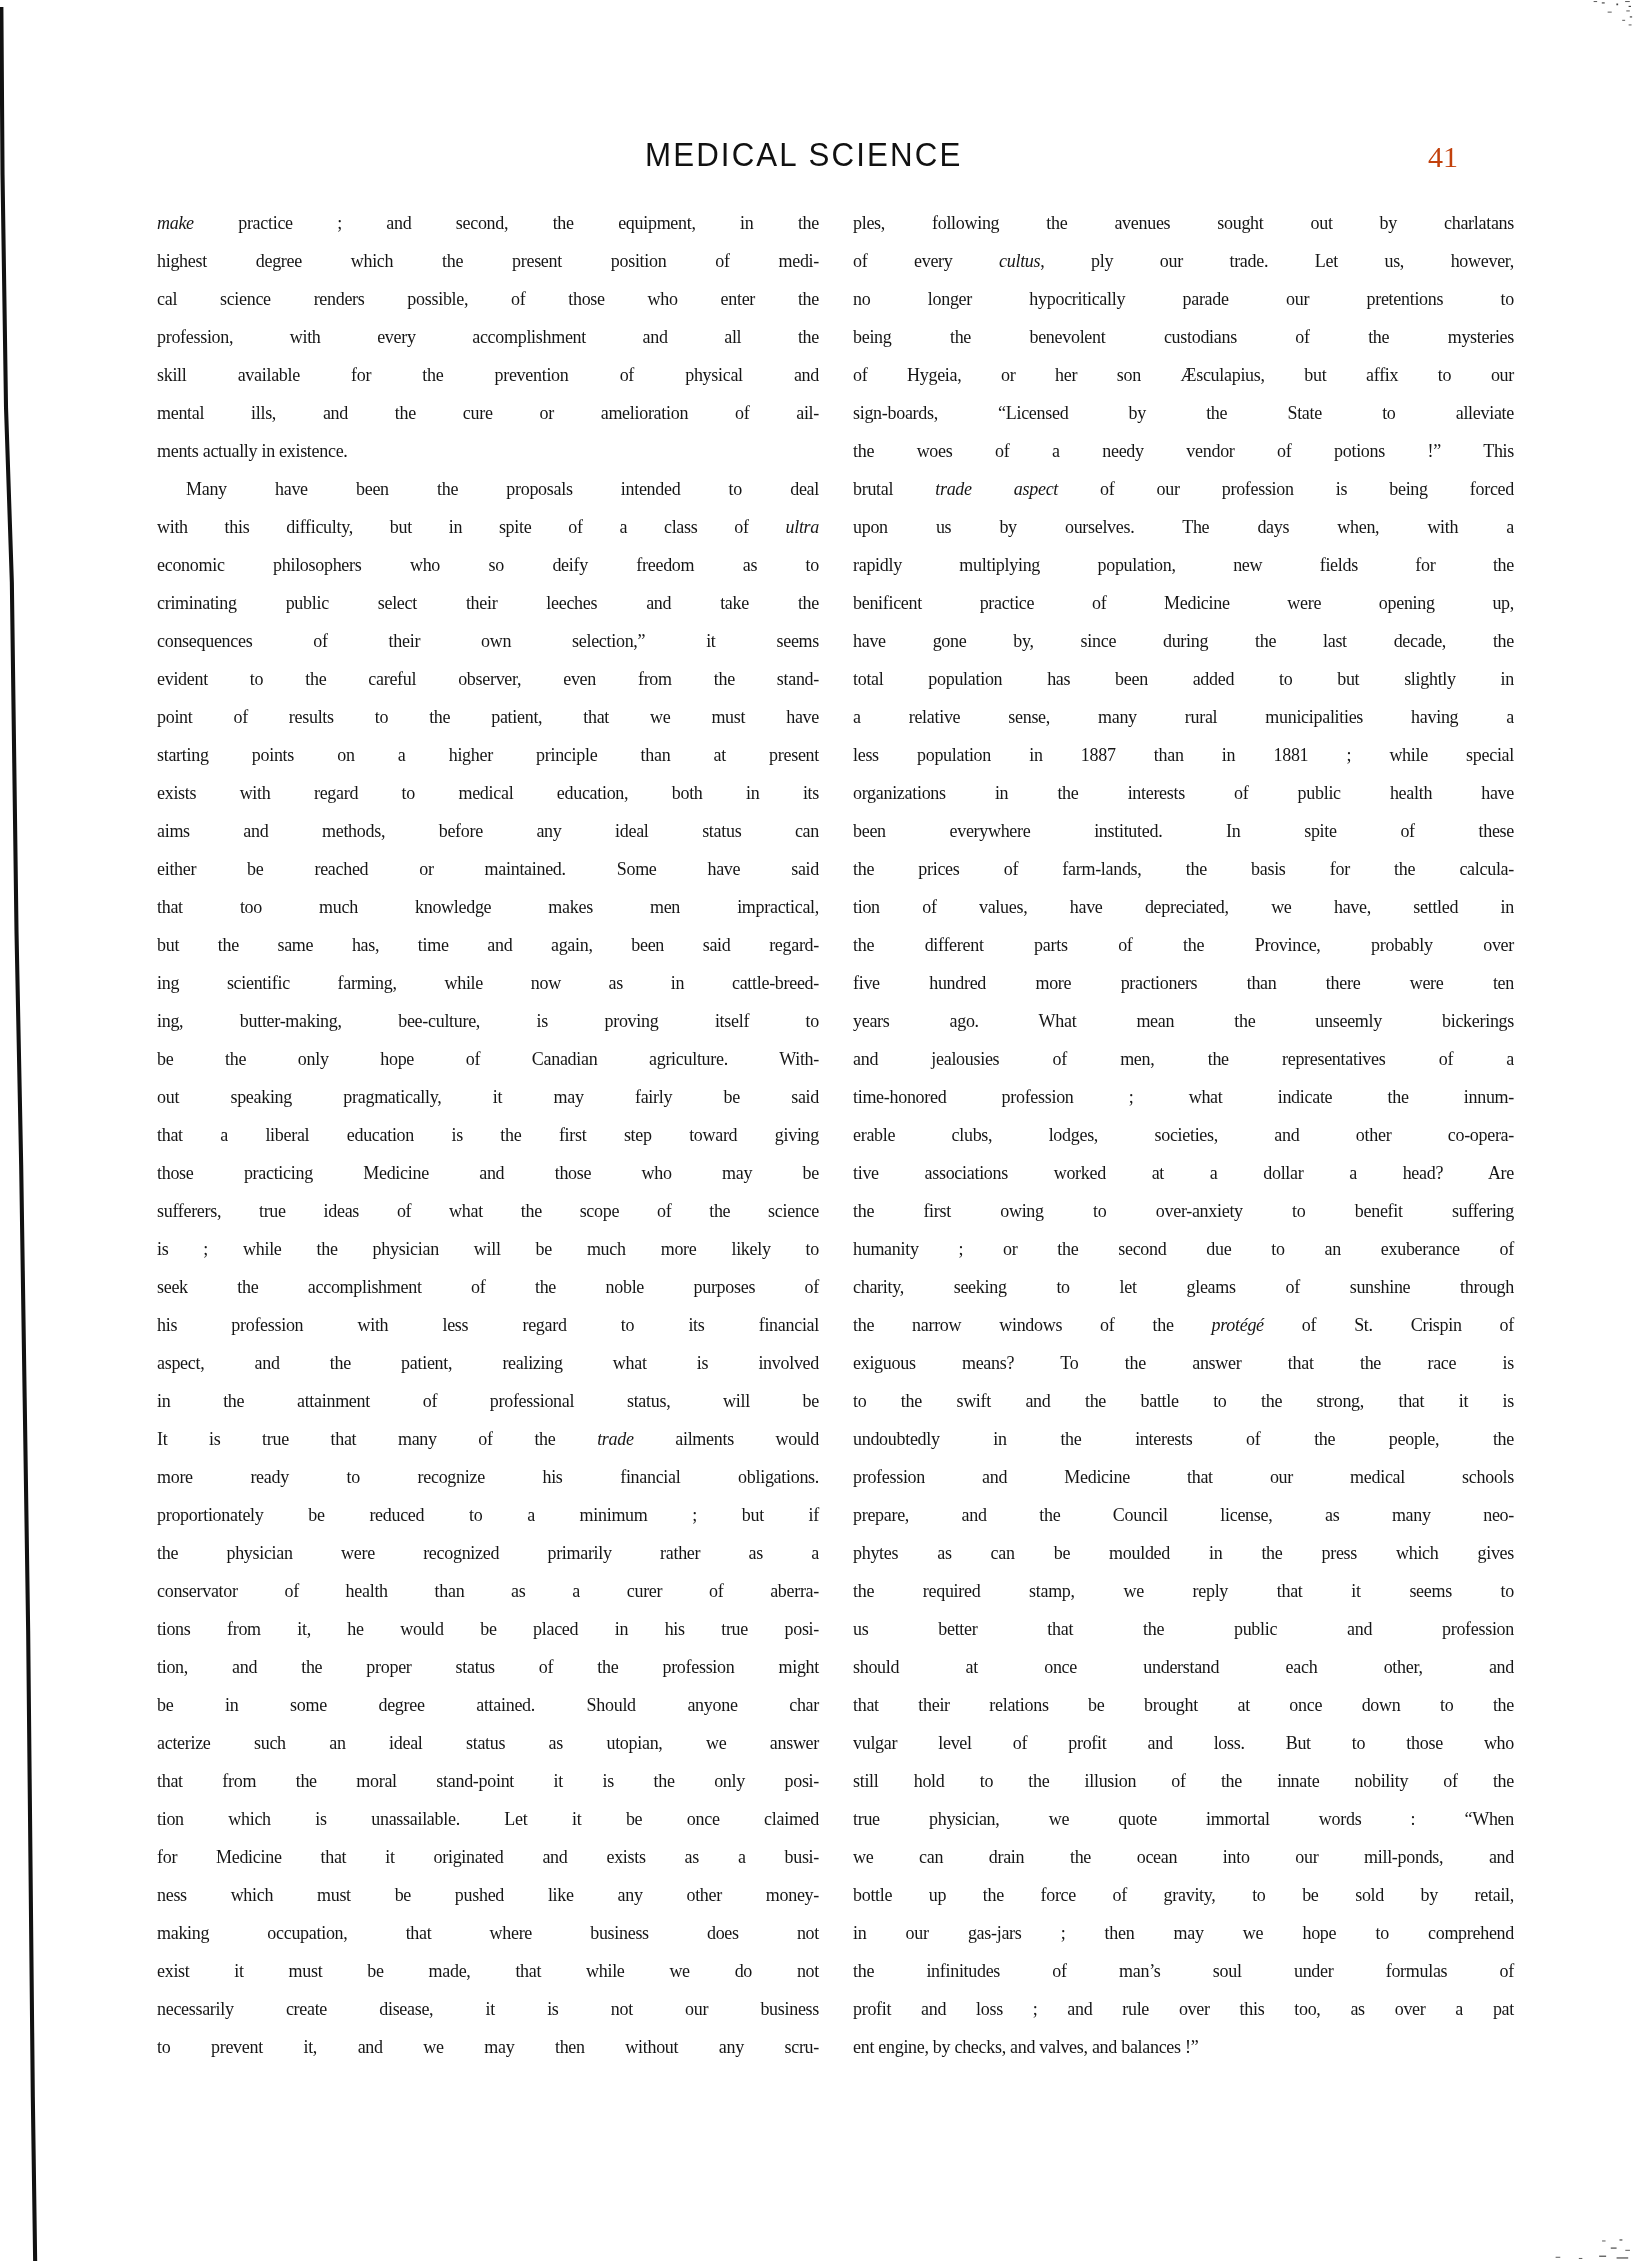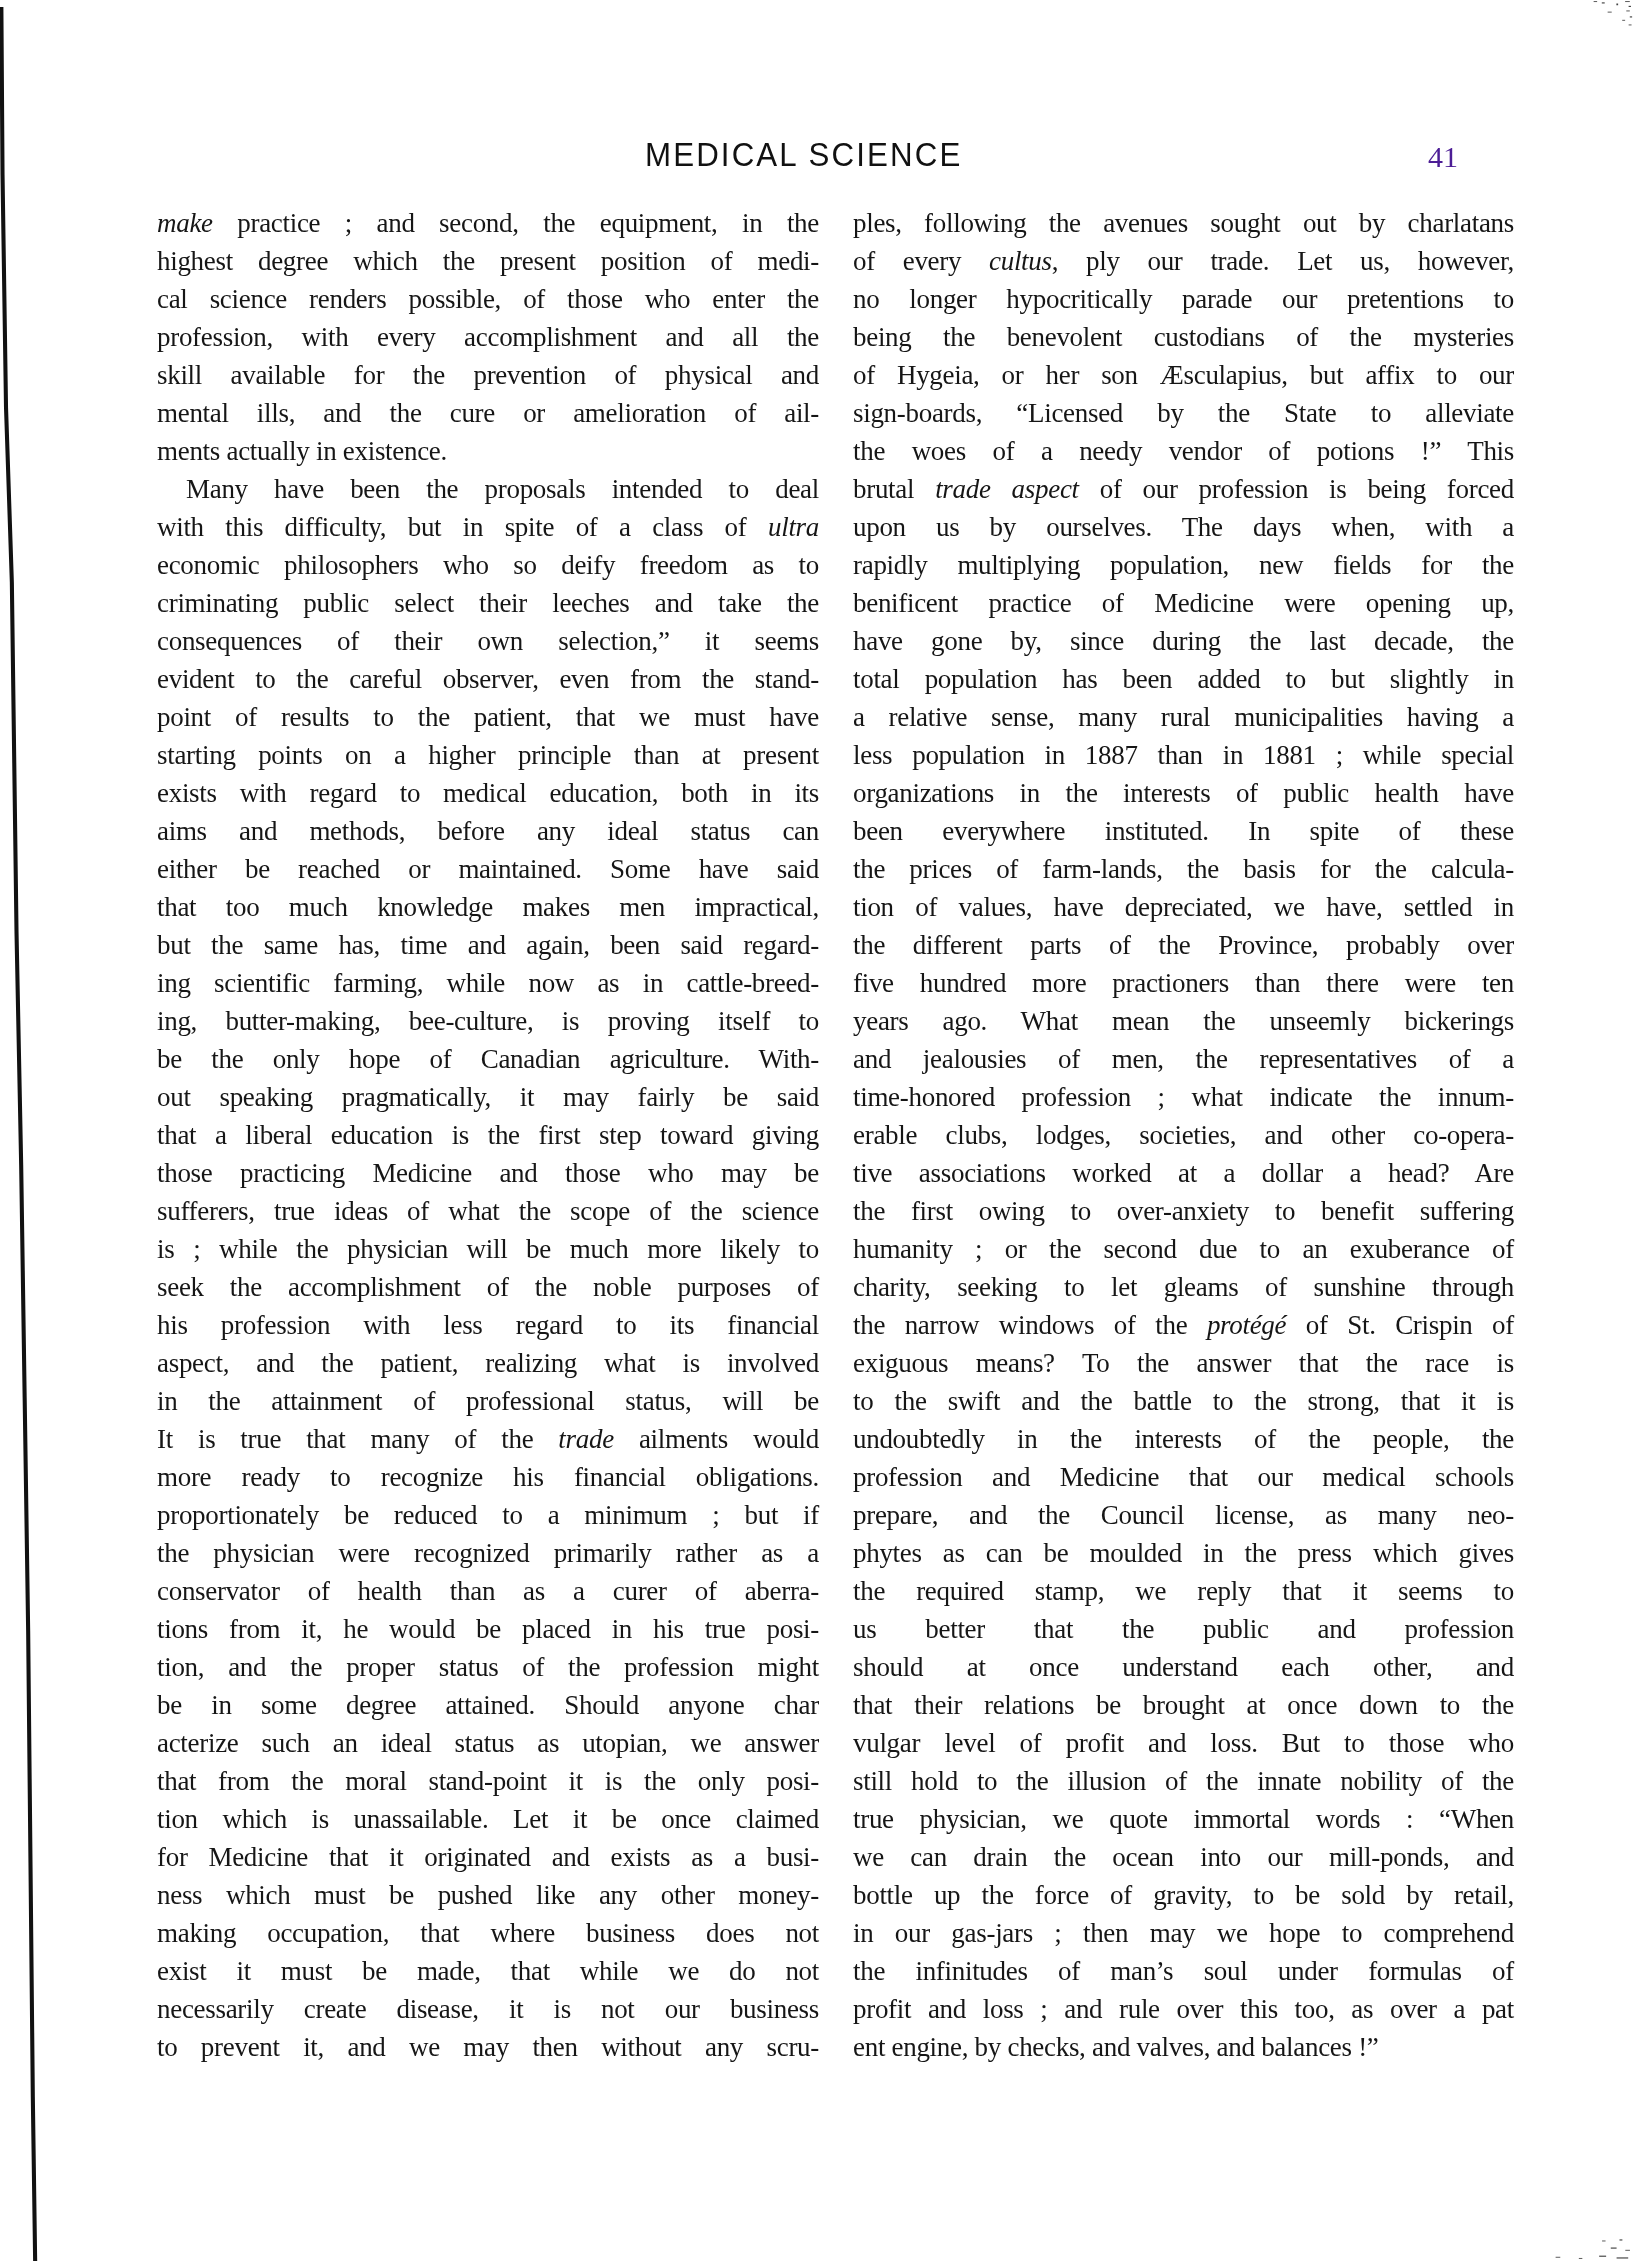--- a/index.html
+++ b/index.html
@@ -9,26 +9,26 @@
   .specks { position: absolute; }
   .running-head {
     position: absolute; top: 135px; left: 645px;
     font-family: "Liberation Sans", "DejaVu Sans", sans-serif;
     font-size: 34px; letter-spacing: 2.3px; color: #111;
     transform: scaleX(0.92); transform-origin: left top;
   }
   .page-number {
     position: absolute; top: 140px; left: 1428px;
     font-family: "Liberation Serif", "DejaVu Serif", serif;
-    font-size: 30px; color: #4c1d95;
+    font-size: 30px; color: #c2410c;
   }
   .column {
     position: absolute; top: 204px;
     font-family: "Liberation Serif", "DejaVu Serif", serif;
-    font-size: 27px; line-height: 38px; color: #161616;
+    font-size: 18px; line-height: 38px; color: #161616;
   }
   .col-left { left: 157px; width: 662px; }
   .col-right { left: 853px; width: 661px; }
   .line {
     display: block; white-space: nowrap; text-align: justify;
     text-align-last: justify; height: 38px; overflow: visible;
     letter-spacing: -0.3px;
   }
   .line.last { text-align-last: left; }
   .line.indent { padding-left: 29px; }

